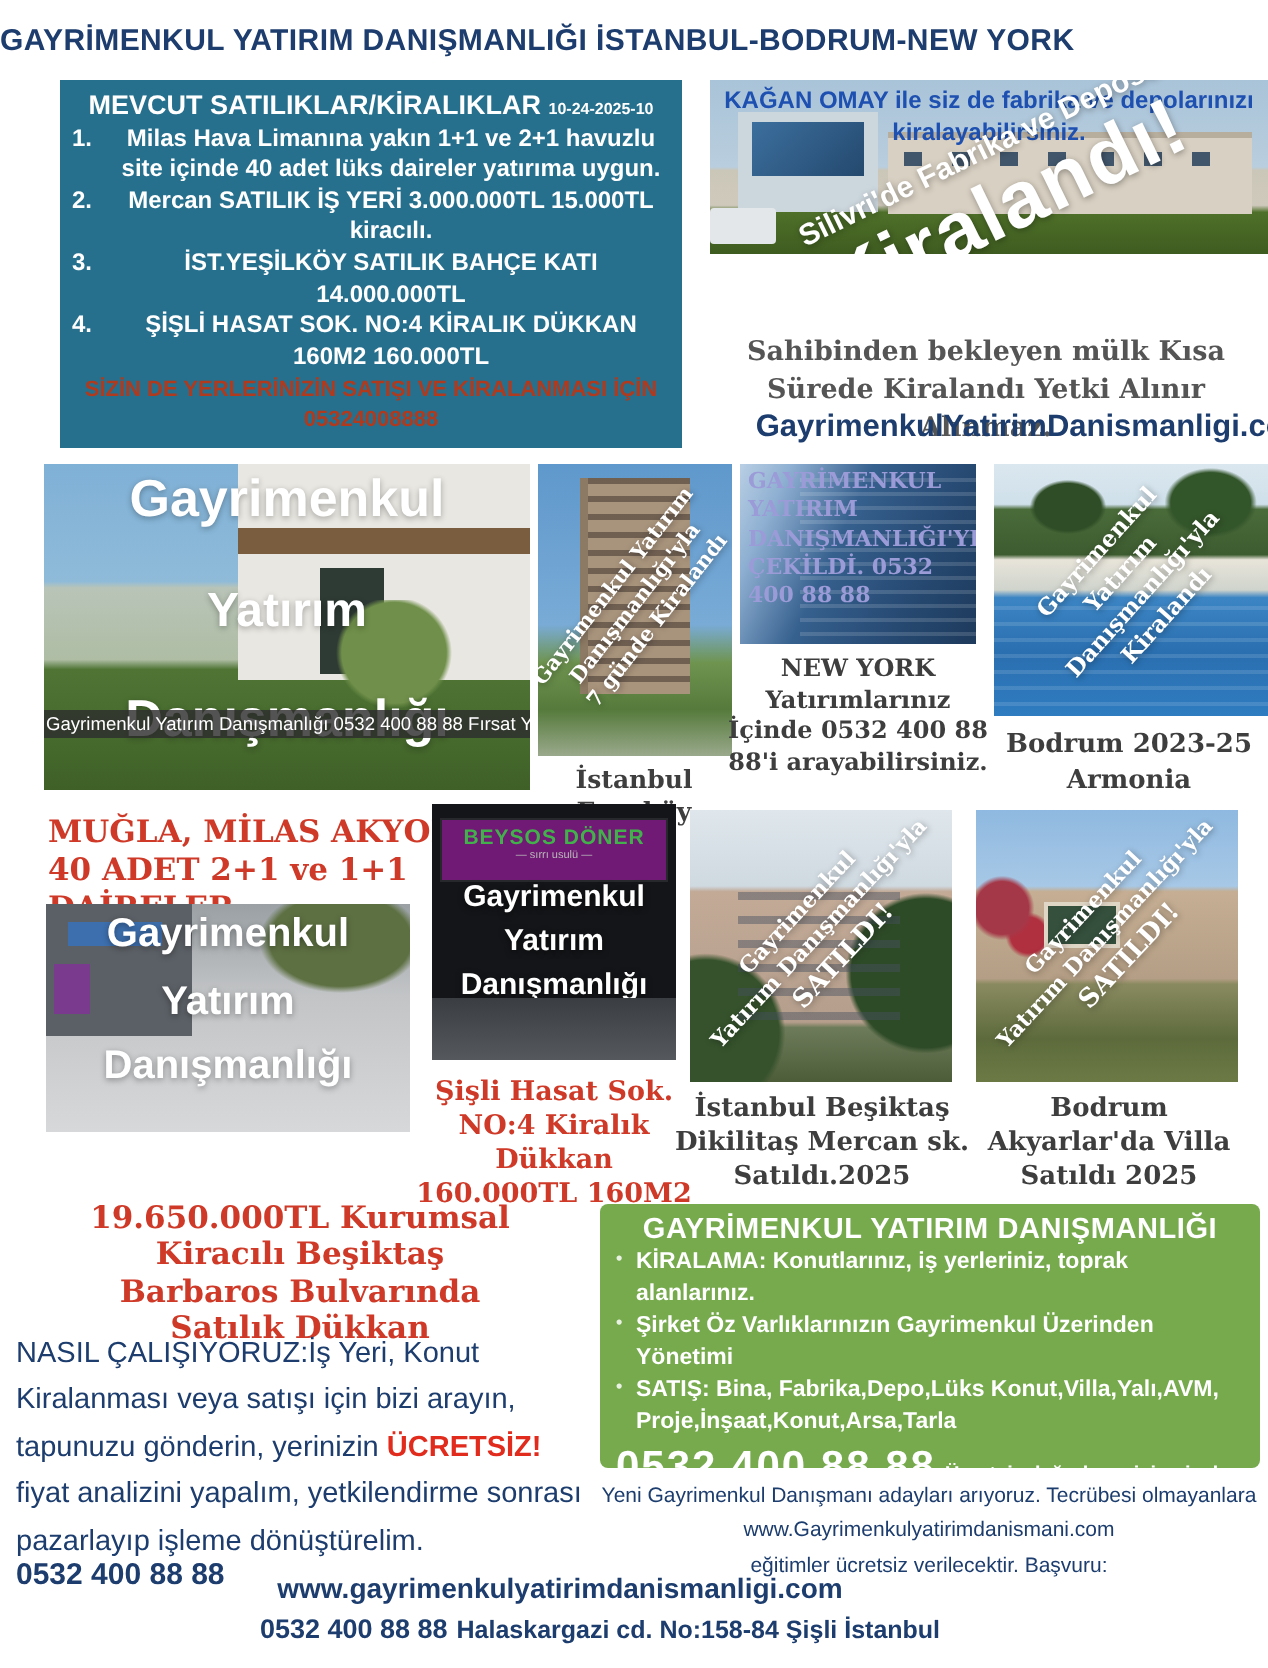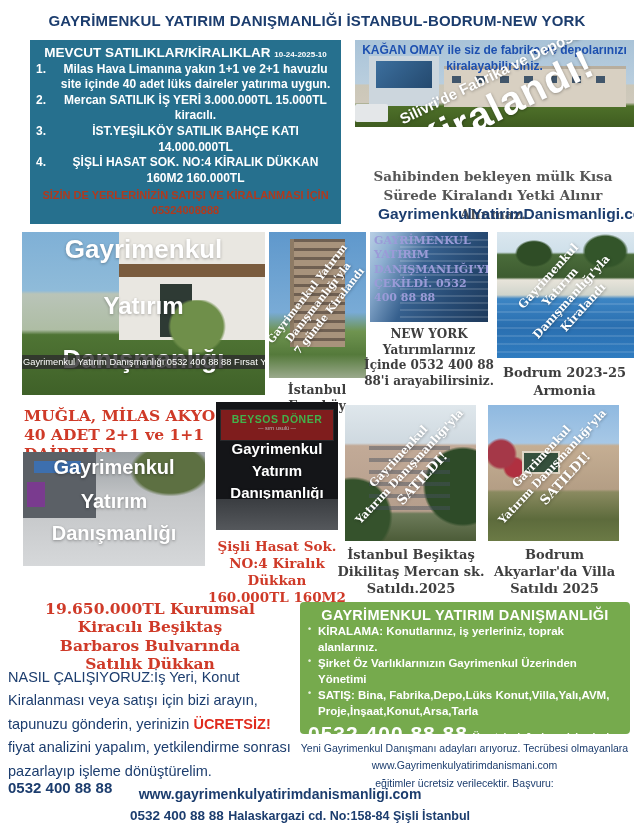--- a/index.html
+++ b/index.html
@@ -2,21 +2,21 @@
 <html><head>
 <meta charset="utf-8">
 <style>
   html,body{margin:0;padding:0;background:#fff;}
   #page{position:relative;width:634px;height:834px;background:#fff;overflow:hidden;
         font-family:"Liberation Sans",sans-serif;}
   .abs{position:absolute;}
   .photo{position:absolute;overflow:hidden;}
 
   
-  #title{top:12px;left:0;width:634px;text-align:center;color:#1c3d6e;font-weight:bold;
+  #title{top:12px;left:0;width:634px;color:#1c3d6e;font-weight:bold;
          font-size:15px;letter-spacing:.2px;}
 
   
   #listings{left:30px;top:40px;width:311px;height:184px;background:#26708e;color:#fff;
             font-weight:bold;box-sizing:border-box;padding:4px 6px;font-size:12px;line-height:1.3;}
   #listings .head{text-align:center;font-size:13.5px;}
   #listings .head .date{font-size:8px;font-weight:bold;}
   #listings .row{display:flex;}
   #listings .num{flex:none;width:20px;text-align:left;}
   #listings .txt{flex:1;text-align:center;}
@@ -103,21 +103,21 @@
     background:linear-gradient(180deg,#9aa0a4 0%,#c2c4c6 40%,#d6d8da 100%);}
   #street .shops{position:absolute;left:0;top:0;width:40%;height:58%;background:#5b6066;}
   #street .sign1{position:absolute;left:6%;top:8%;width:26%;height:10%;background:#3d6fae;}
   #street .sign2{position:absolute;left:2%;top:26%;width:10%;height:22%;background:#7a3b8f;}
   #street .trees{position:absolute;right:0;top:0;width:48%;height:46%;
     background:radial-gradient(ellipse at 60% 35%,#5d7042 0 48%,transparent 55%);}
   #street .ov{position:absolute;left:0;right:0;color:#fff;font-weight:bold;text-align:center;
     font-size:20px;text-shadow:0 1px 3px rgba(0,0,0,.35);}
 
   #beysos{left:216px;top:402px;width:122px;height:128px;background:#141518;}
-  #beysos .sign{position:absolute;top:7px;left:4px;right:4px;height:30px;background:#7f1d1d;
+  #beysos .sign{position:absolute;top:7px;left:4px;right:4px;height:30px;background:#701a75;
     border:1px solid #26282b;text-align:center;}
   #beysos .sign .name{color:#43b14b;font-weight:bold;font-size:10.5px;padding-top:3px;letter-spacing:.5px;}
   #beysos .sign .sub{color:#b9b9b9;font-size:5.5px;}
   #beysos .ov{position:absolute;left:0;right:0;color:#fff;font-weight:bold;text-align:center;
     font-size:15px;text-shadow:0 1px 3px rgba(0,0,0,.5);}
   #beysos .floor{position:absolute;left:0;right:0;bottom:0;height:24%;
     background:linear-gradient(180deg,#3a3d41,#55585c);}
   #beysos-cap{left:208px;top:538px;width:138px;text-align:center;color:#cf3a28;
     font-family:"DejaVu Serif",serif;font-weight:bold;font-size:13.5px;line-height:1.25;}
 

